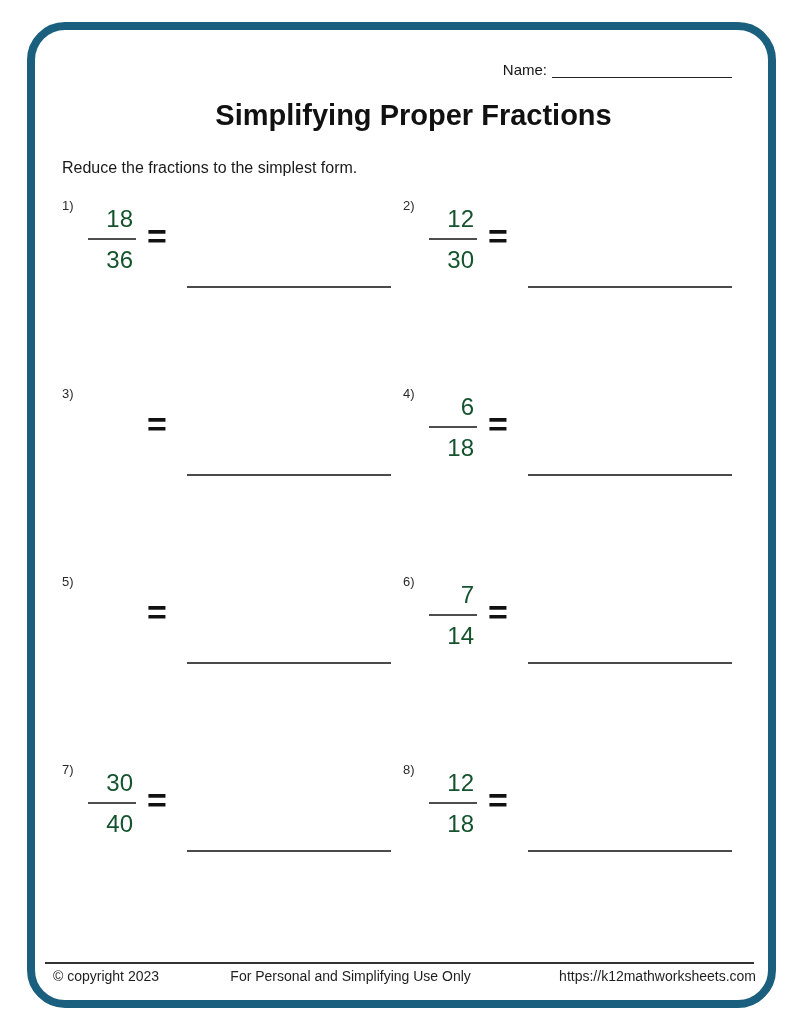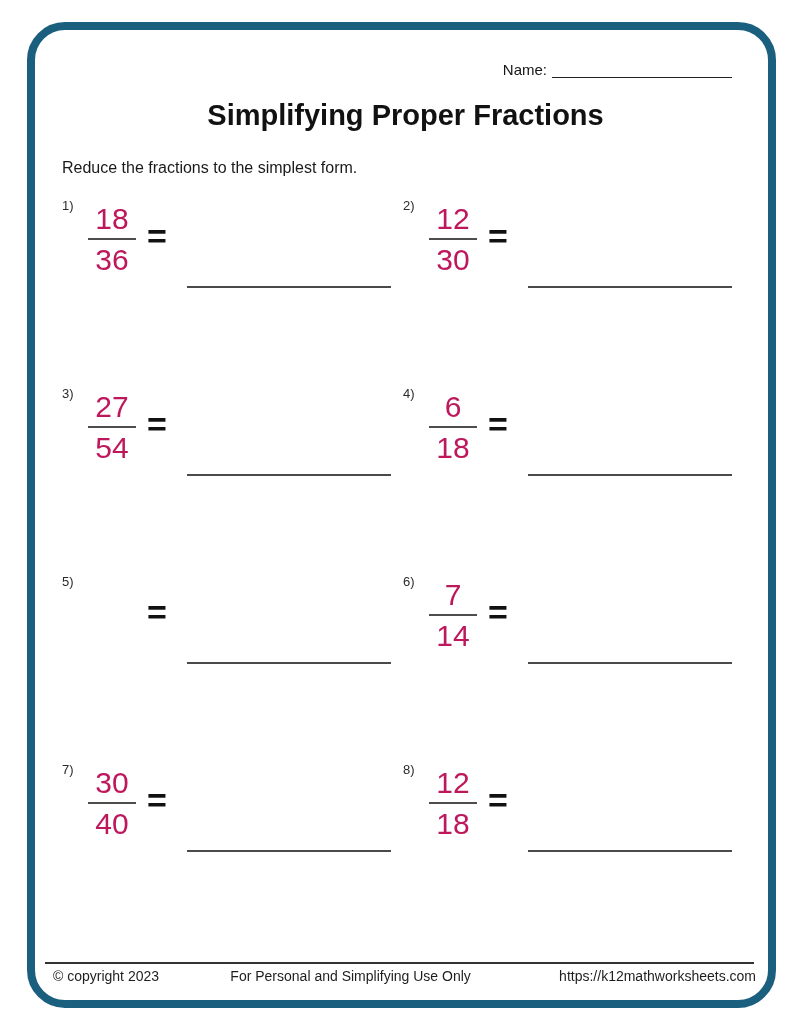--- a/index.html
+++ b/index.html
@@ -38,21 +38,21 @@
     width: 180px;
     height: 15px;
     margin-left: 5px;
     border-bottom: 1.6px solid #222;
     vertical-align: bottom;
   }
 
   
   .title {
     position: absolute;
-    top: 69px; left: 4px; width: 100%;
+    top: 69px; left: 12px; width: 100%;
     text-align: center;
     font-size: 29px;
     font-weight: 700;
     color: #111;
   }
   .instructions {
     position: absolute;
     top: 129px; left: 27px;
     font-size: 16px;
     color: #1a1a1a;
@@ -70,24 +70,24 @@
   .pnum {
     position: absolute;
     left: 0; top: 2px;
     font-size: 13px;
     color: #2a2a2a;
   }
   .frac {
     position: absolute;
     left: 26px; top: 6px;
     min-width: 48px;
-    text-align: center;
-    font-size: 30px;
+    text-align: right;
+    font-size: 24px;
     line-height: 33px;
-    color: #be185d;
+    color: #14532d;
   }
   .frac .num, .frac .den { display: block; padding: 0 3px; }
   .frac .bar {
     display: block;
     height: 0;
     border-top: 2px solid #4d4d4d;
     margin: 3px 0;
   }
   .eq {
     position: absolute;
@@ -157,25 +157,20 @@
           <span class="num">12</span>
           <span class="bar"></span>
           <span class="den">30</span>
         </div>
         <span class="eq">=</span>
         <div class="ans"></div>
       </div>
 
       <div class="problem">
         <span class="pnum">3)</span>
-        <div class="frac">
-          <span class="num">27</span>
-          <span class="bar"></span>
-          <span class="den">54</span>
-        </div>
         <span class="eq">=</span>
         <div class="ans"></div>
       </div>
 
       <div class="problem">
         <span class="pnum">4)</span>
         <div class="frac">
           <span class="num">6</span>
           <span class="bar"></span>
           <span class="den">18</span>

